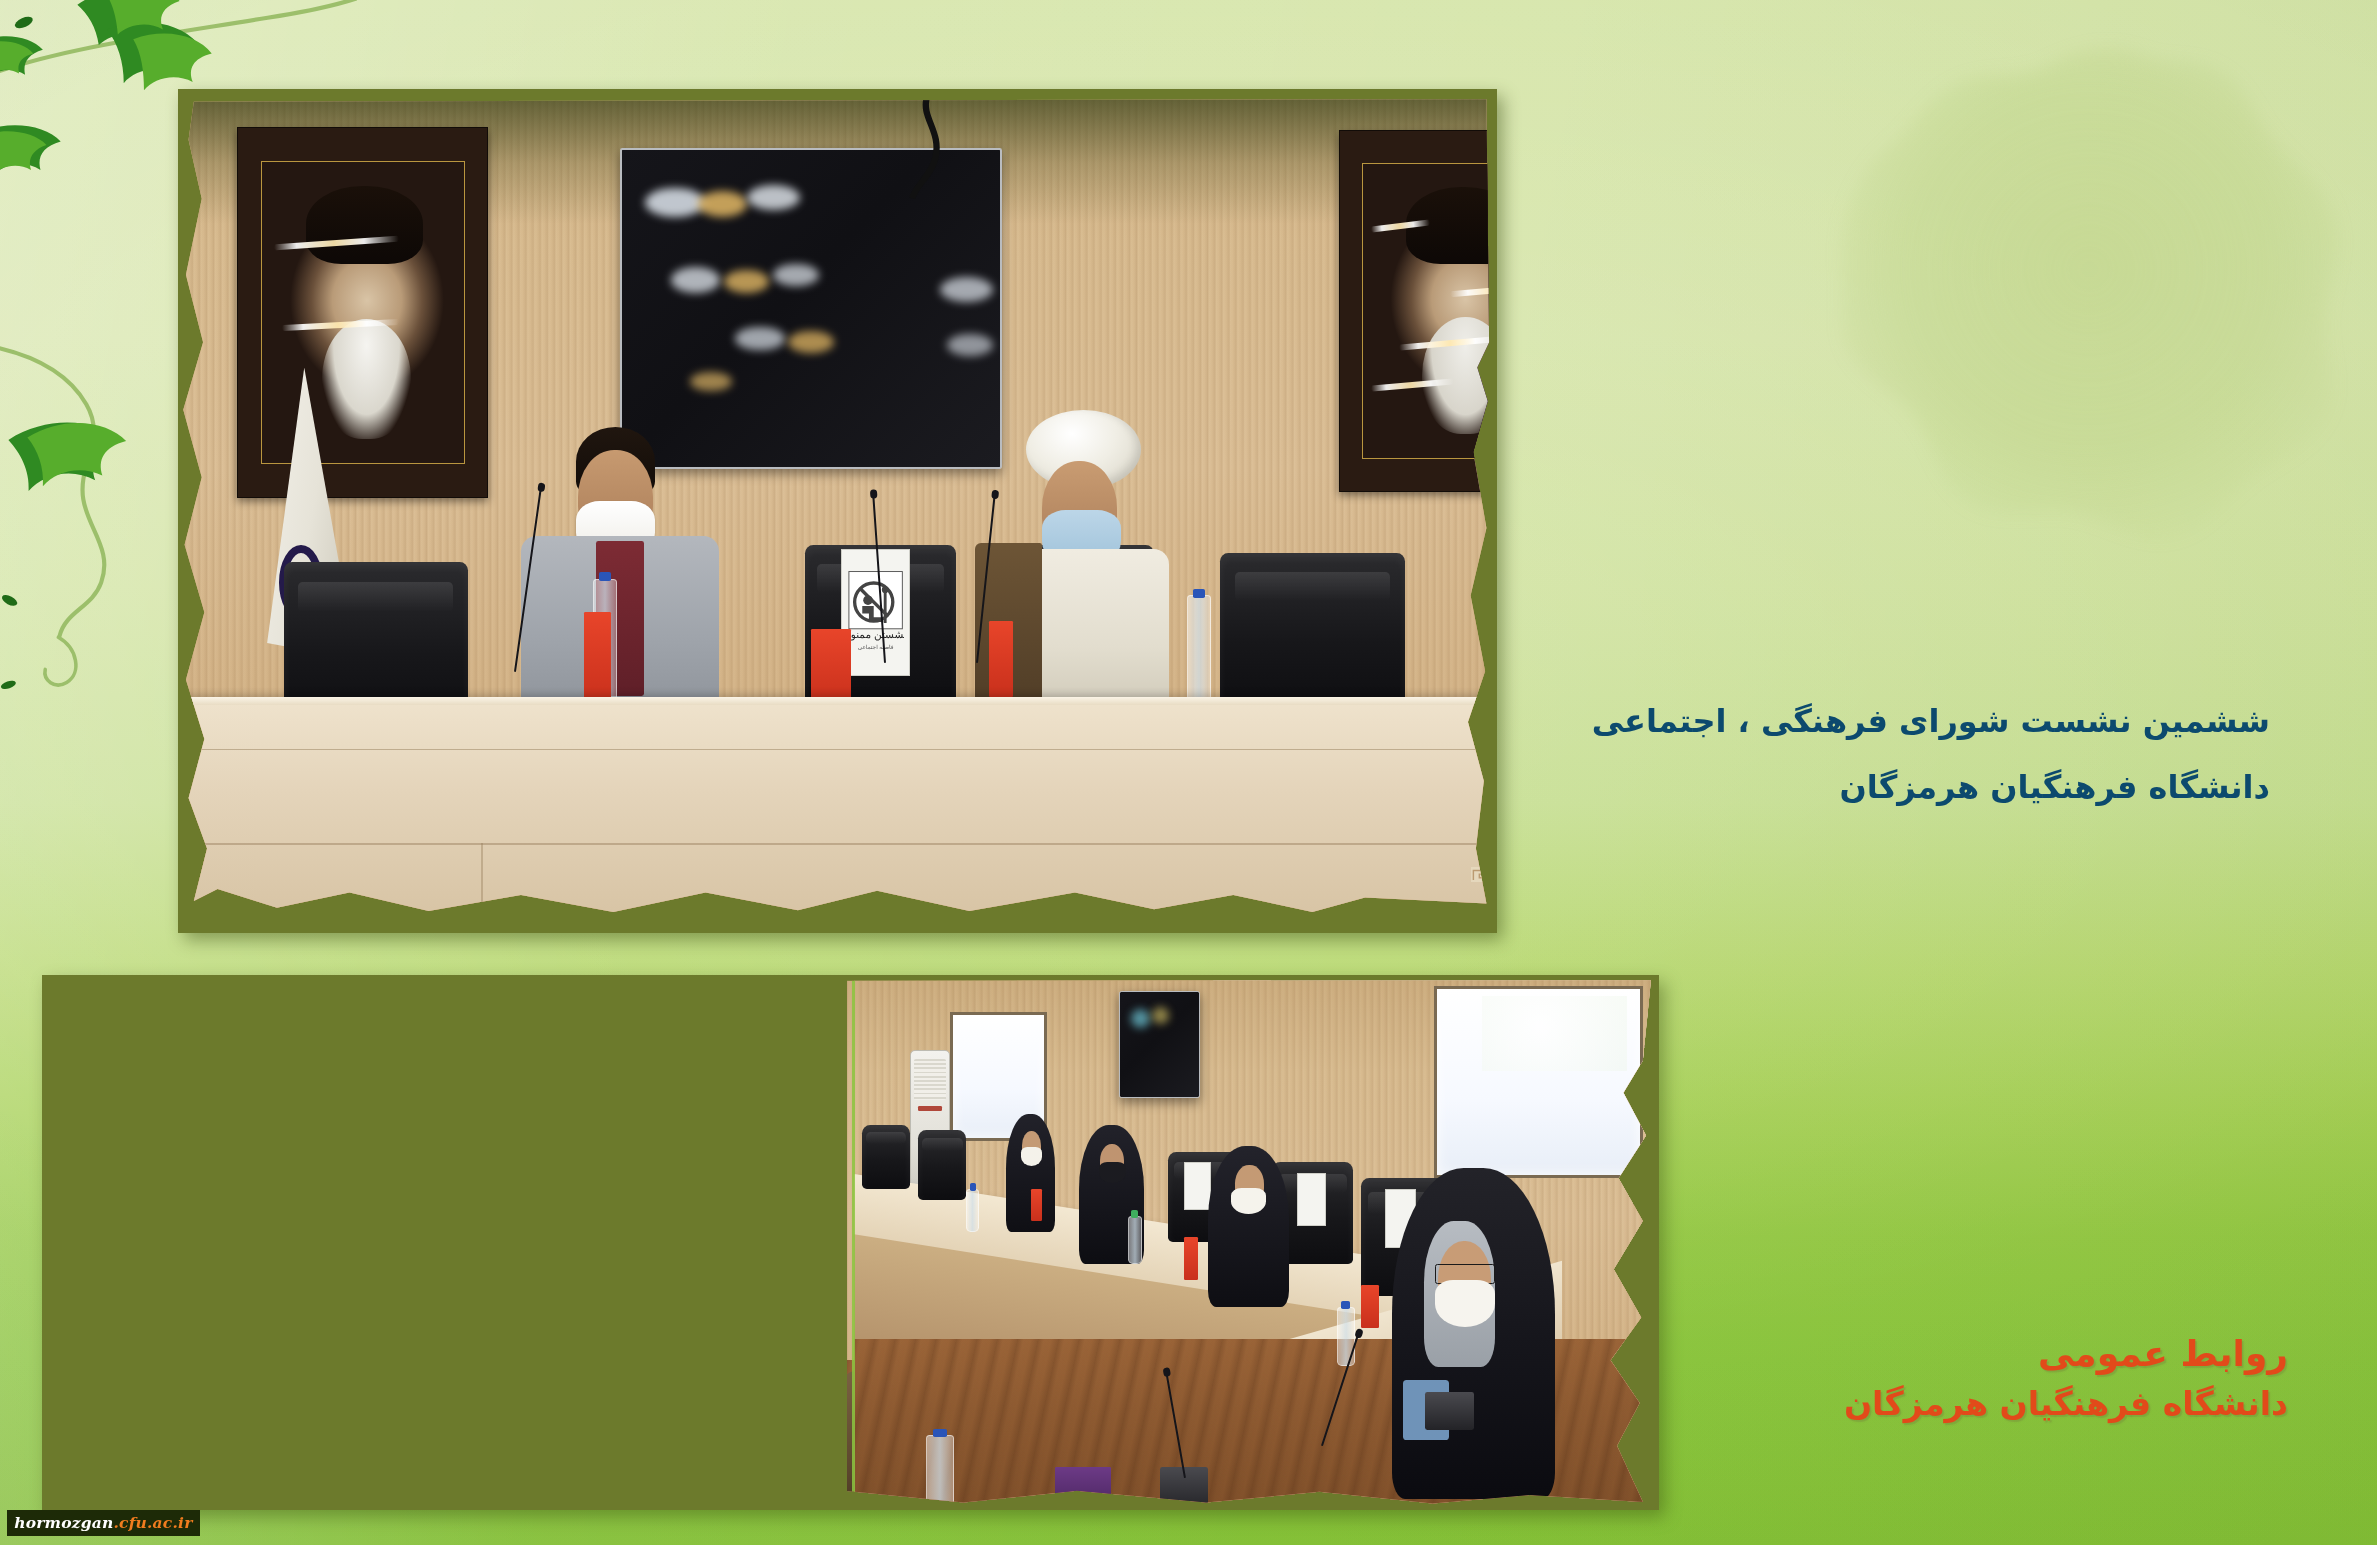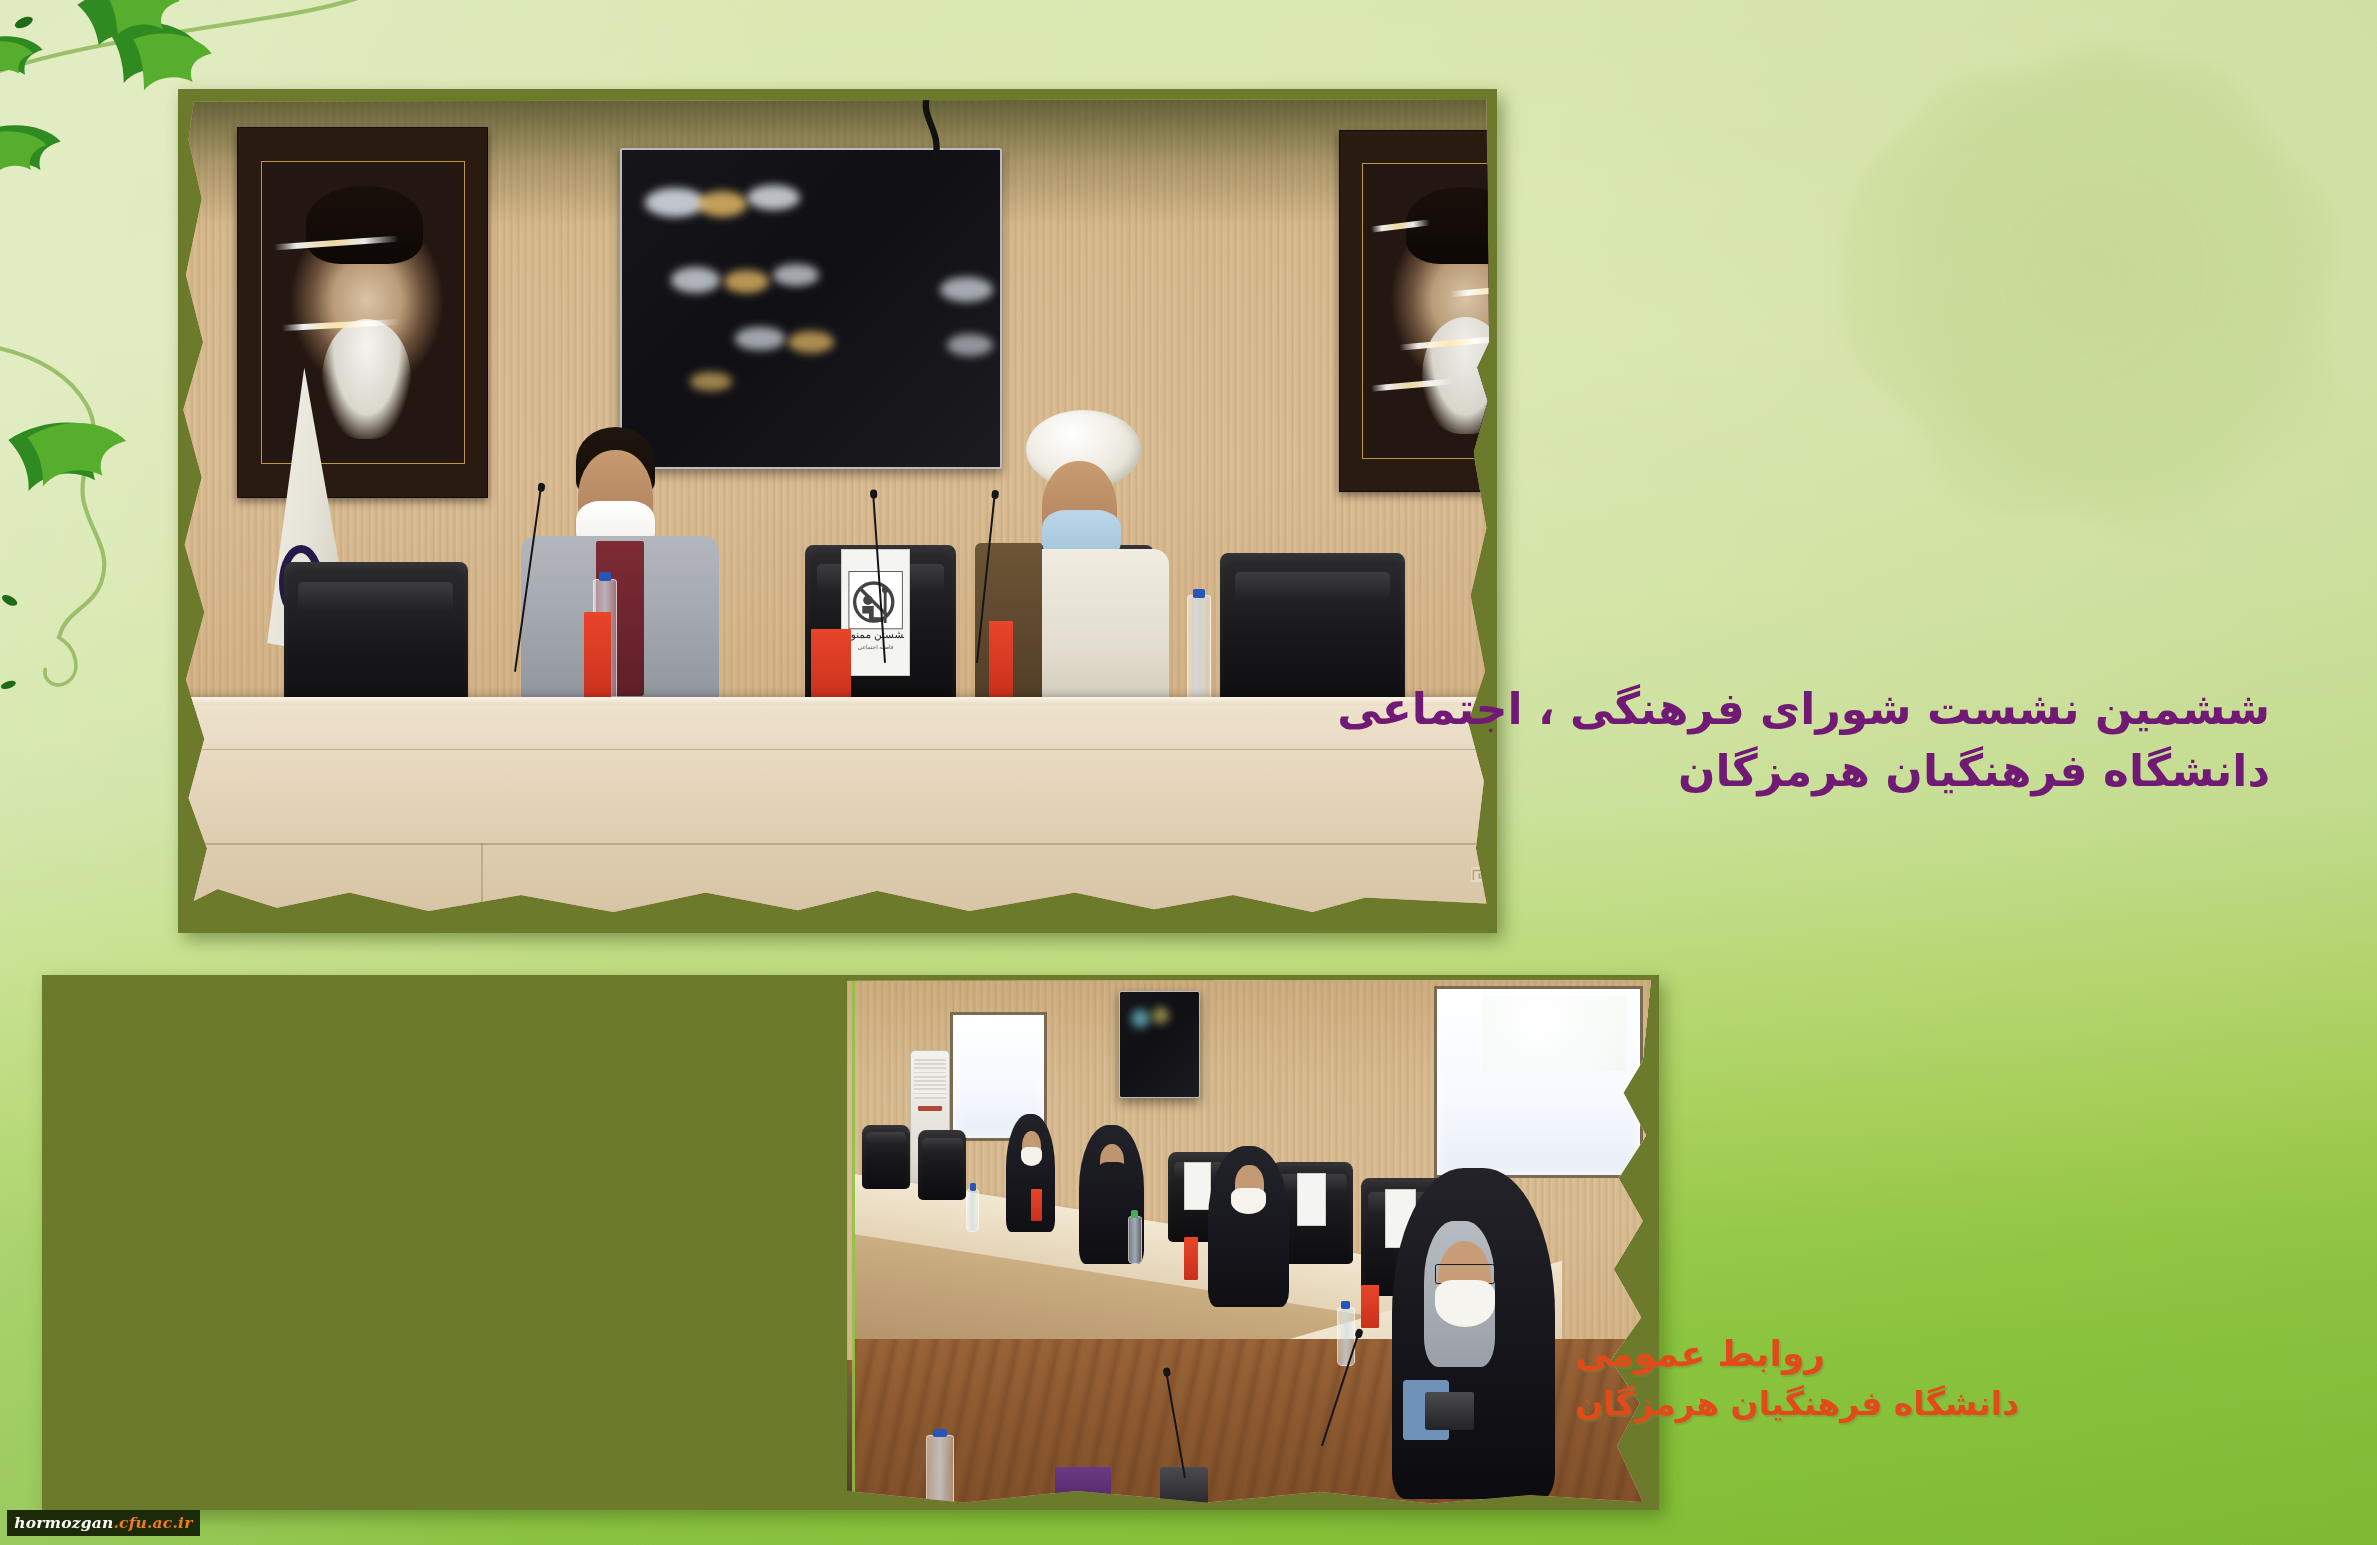--- a/index.html
+++ b/index.html
@@ -249,35 +249,35 @@
     border:2.4px solid #2b2b2b;
   }
 
   
   #title-block{
     position:absolute; right:107px; top:678px; width:1022px;
     text-align:right; direction:rtl;
   }
   #title-block .line{
     font-family:"DejaVu Sans","Liberation Sans",sans-serif;
-    font-weight:700; color:#701a75; line-height:1.42;
-    font-size:44px; letter-spacing:0px;
+    font-weight:700; color:#0c4a6e; line-height:1.42;
+    font-size:32px; letter-spacing:0px;margin-top:21px;
   }
 
   #brand{
     position:absolute; right:59px; top:89px; width:594px; text-align:center;
   }
   #brand .logo-wrap{ width:100%; display:flex; justify-content:center; }
   #brand .bname{
     margin-top:15.5px; color:#2b4fa8; font-weight:700; font-size:38px; line-height:1.35;
     text-shadow:1.2px 1.8px 1.8px rgba(255,255,255,.55);
   }
 
   #pr-block{
-    position:absolute; right:89px; top:1328px; width:713px; text-align:left; direction:rtl;
+    position:absolute; right:89px; top:1328px; width:713px; text-align:right; direction:rtl;
   }
   #pr-block .prline{
     color:#e24a1a; font-weight:700; font-size:36px; line-height:1.45;
     text-shadow:1.8px 2.4px 1.2px rgba(120,140,60,.45);
   }
   #pr-block .prline.second{ font-size:33px; }
 
   #watermark{
     position:absolute; left:7.1px; bottom:9.5px;
     background:#1d2a07; padding:3px 7.1px 3.6px 7.1px;

